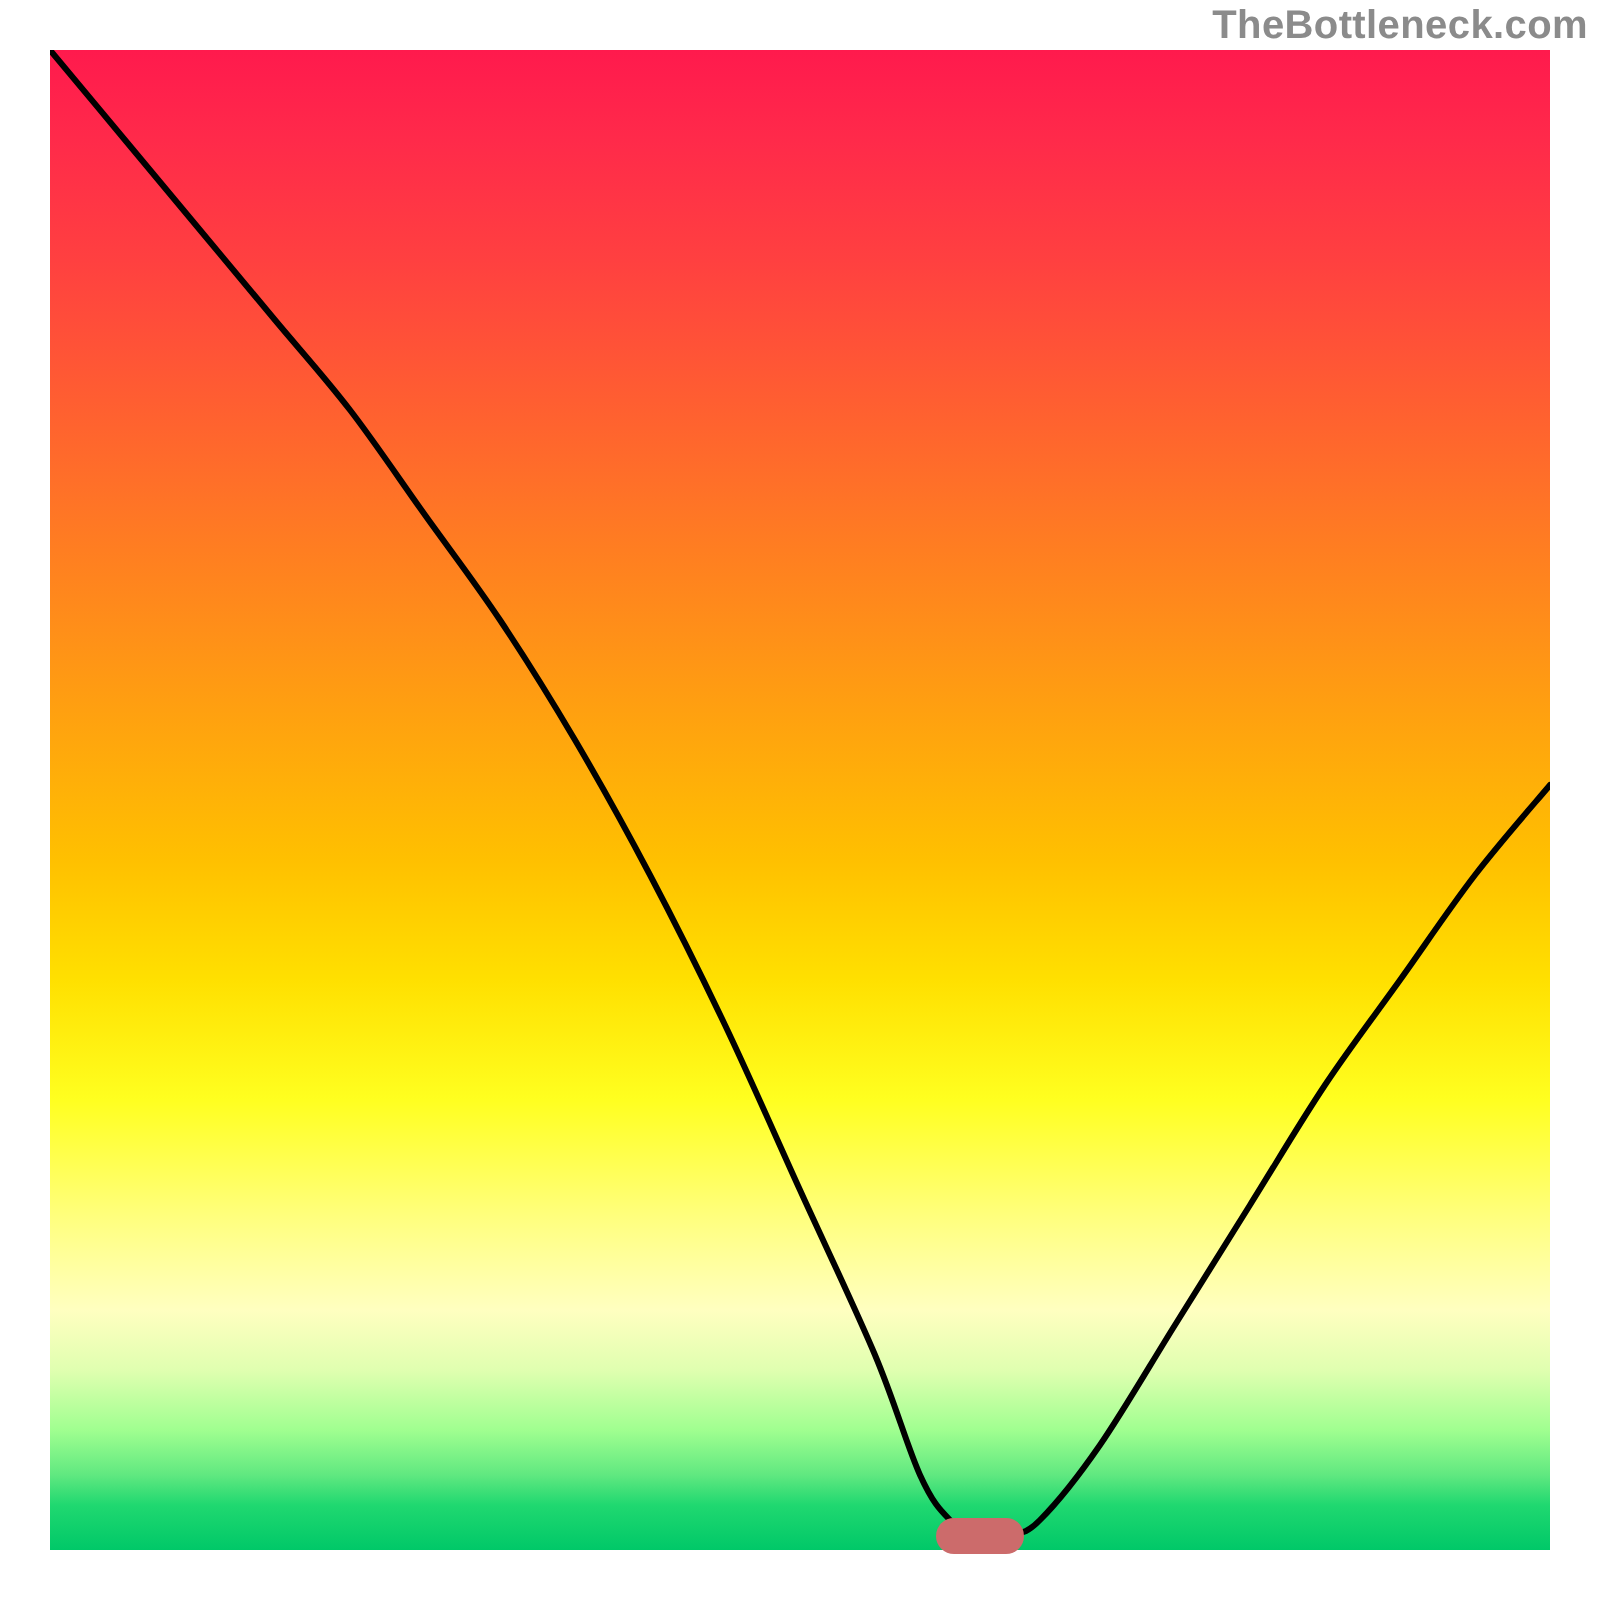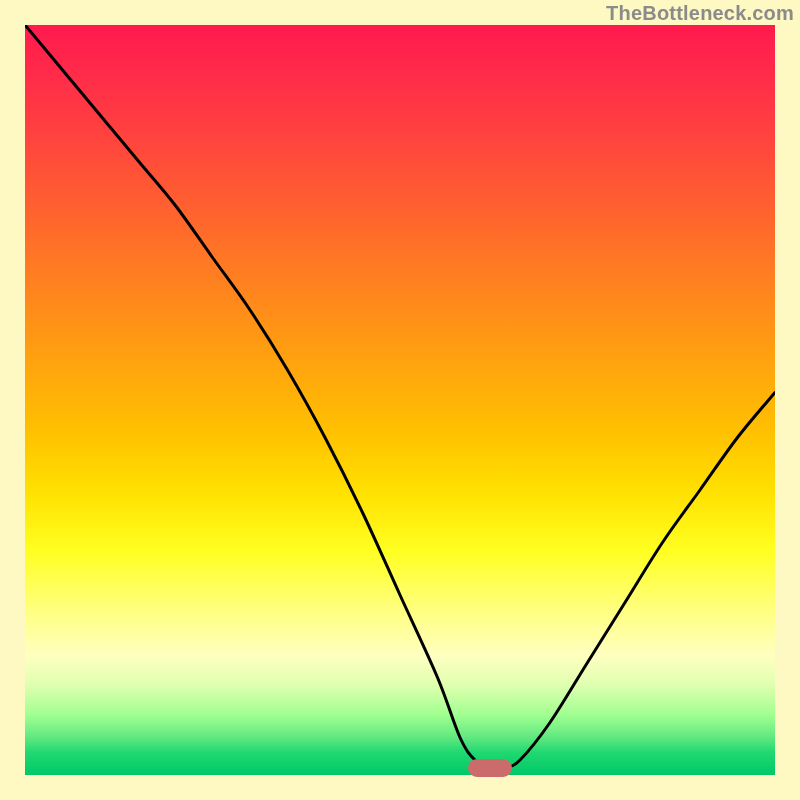--- a/index.html
+++ b/index.html
@@ -1,21 +1,21 @@
 <!DOCTYPE html>
 <html><head>
 <meta charset="utf-8">
 <style>
   * { margin: 0; padding: 0; box-sizing: border-box; }
   html, body { width: 800px; height: 800px; overflow: hidden; background: #000; }
   .frame {
     position: relative;
     width: 800px;
     height: 800px;
-    background: #fef9c3;
+    background: #ffffff;
   }
   .plot-area {
     position: absolute;
     left: 25px;
     top: 25px;
     width: 750px;
     height: 750px;
     background: linear-gradient(to bottom,
       #ff1a4d 0%,
       #ff2a4a 6%,

